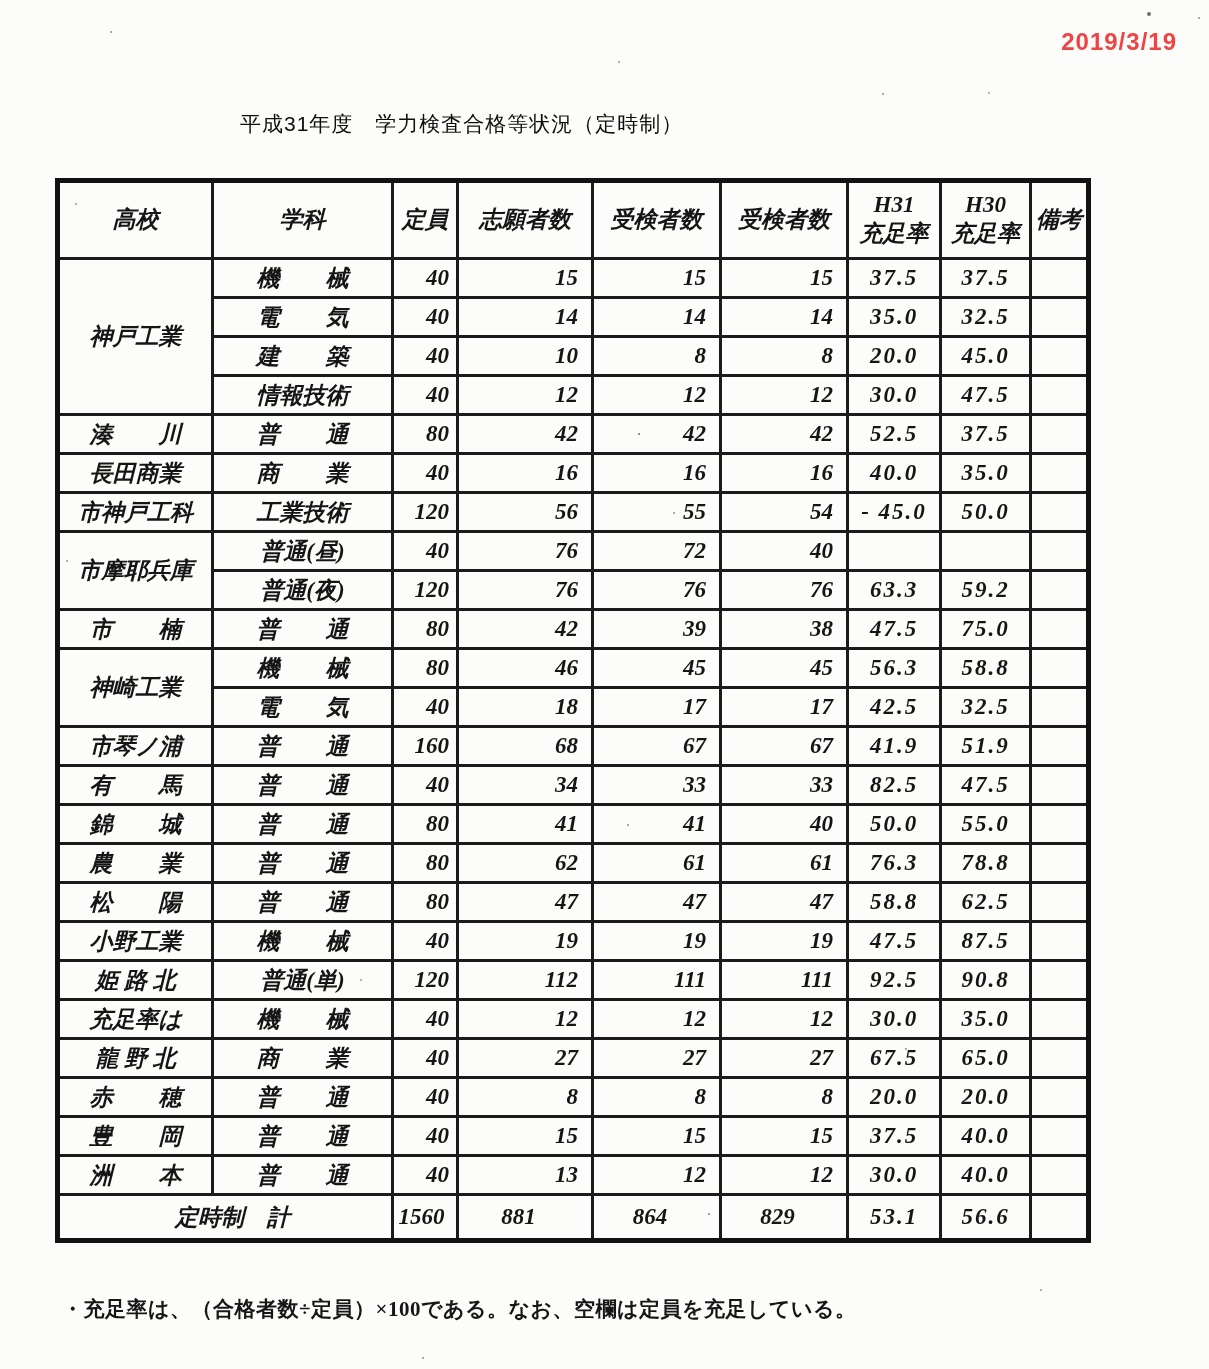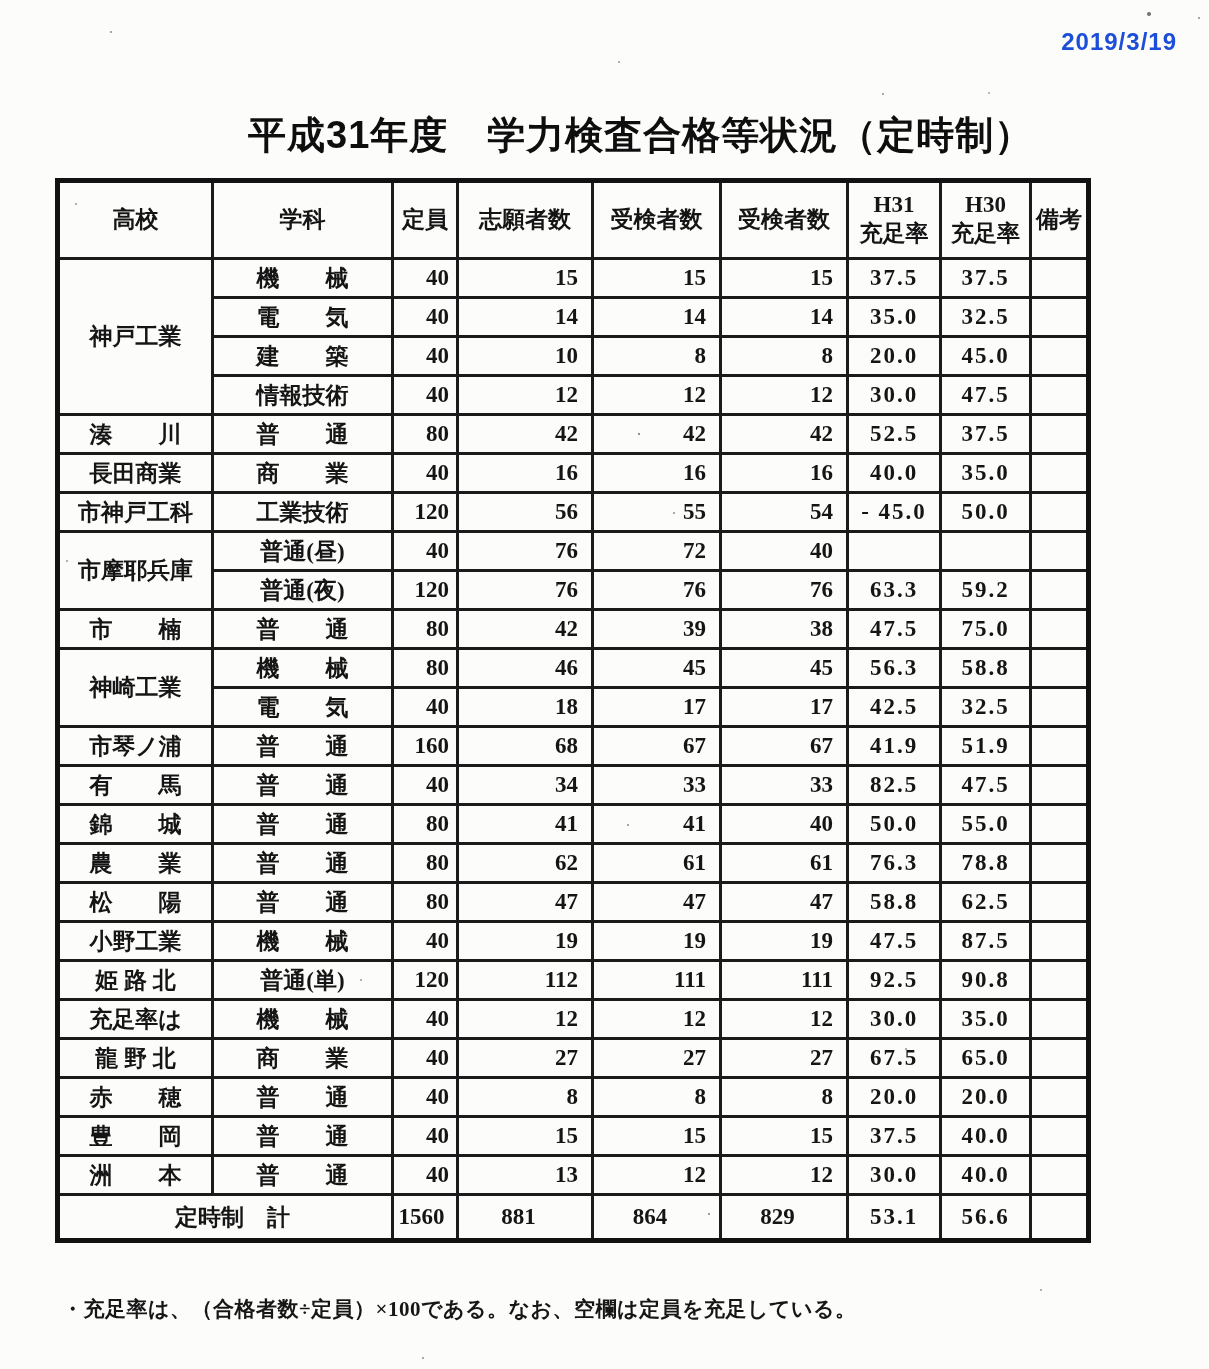--- a/index.html
+++ b/index.html
@@ -8,36 +8,36 @@
     position:relative;
     background:#fcfcfa;
     color:#141414;
     font-family:"Liberation Serif","DejaVu Serif",serif;
     overflow:hidden;
   }
   .date {
     position:absolute; top:28px; right:32px;
     font-family:"Liberation Sans","DejaVu Sans",sans-serif;
     font-size:24px; font-weight:700; letter-spacing:1px;
-    color:#1d4ed8;
+    color:#ef4444;
   }
   .title {
-    position:absolute; top:110px; left:248px;
+    position:absolute; top:110px; left:240px;
     font-family:"Liberation Sans","DejaVu Sans",sans-serif;
-    font-size:38px; font-weight:700; letter-spacing:1px;
+    font-size:21px; font-weight:400; letter-spacing:1px;
     color:#0e0e0e; white-space:nowrap;
   }
   .table-wrap {
     position:absolute; top:178px; left:55px; width:1031px;
   }
   table.results {
     border-collapse:collapse; table-layout:fixed; width:1031px;
     background:transparent;
   }
-  table.results { border:5px solid #121212; }
+  table.results { border:5px solid #121212;font-style:italic; }
   th,td {
     border:3px solid #1b1b1b;
     font-weight:600;
     font-size:23px;
     color:#151515;
     overflow:hidden;
     white-space:nowrap;
   }
   thead th { height:78px; text-align:center; line-height:1.25; font-size:23px; }
   tbody td { height:39px; }

